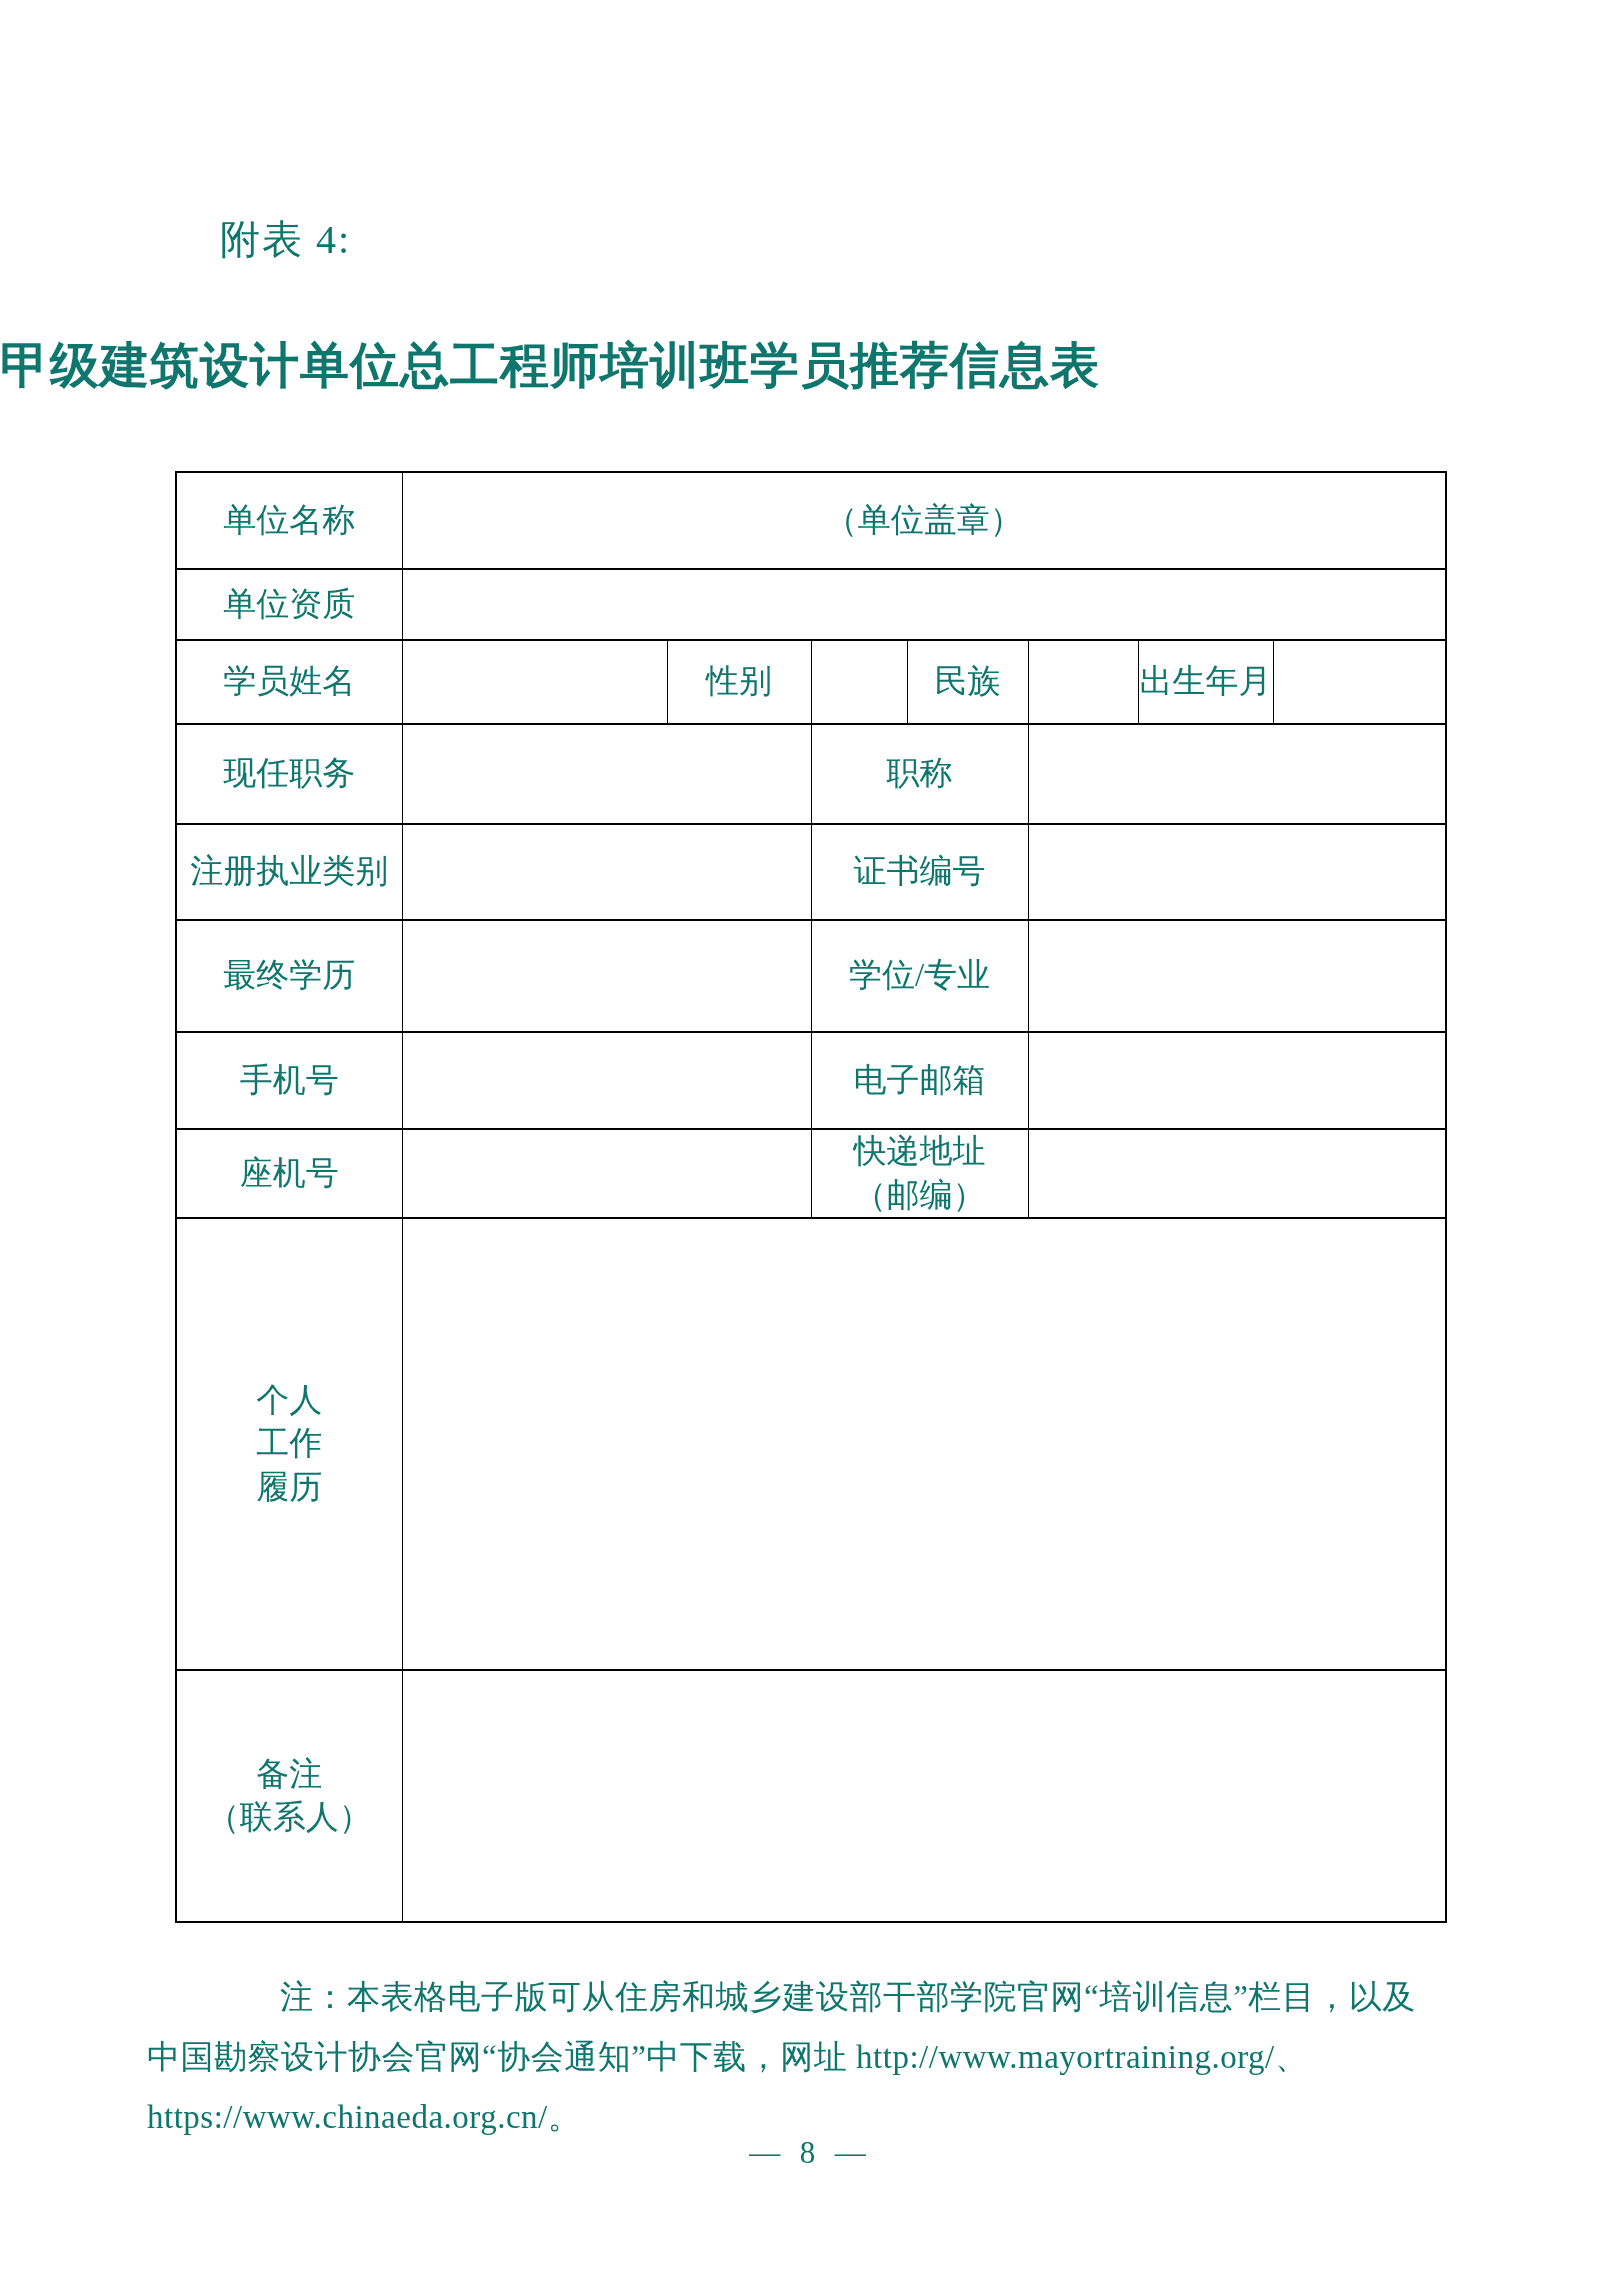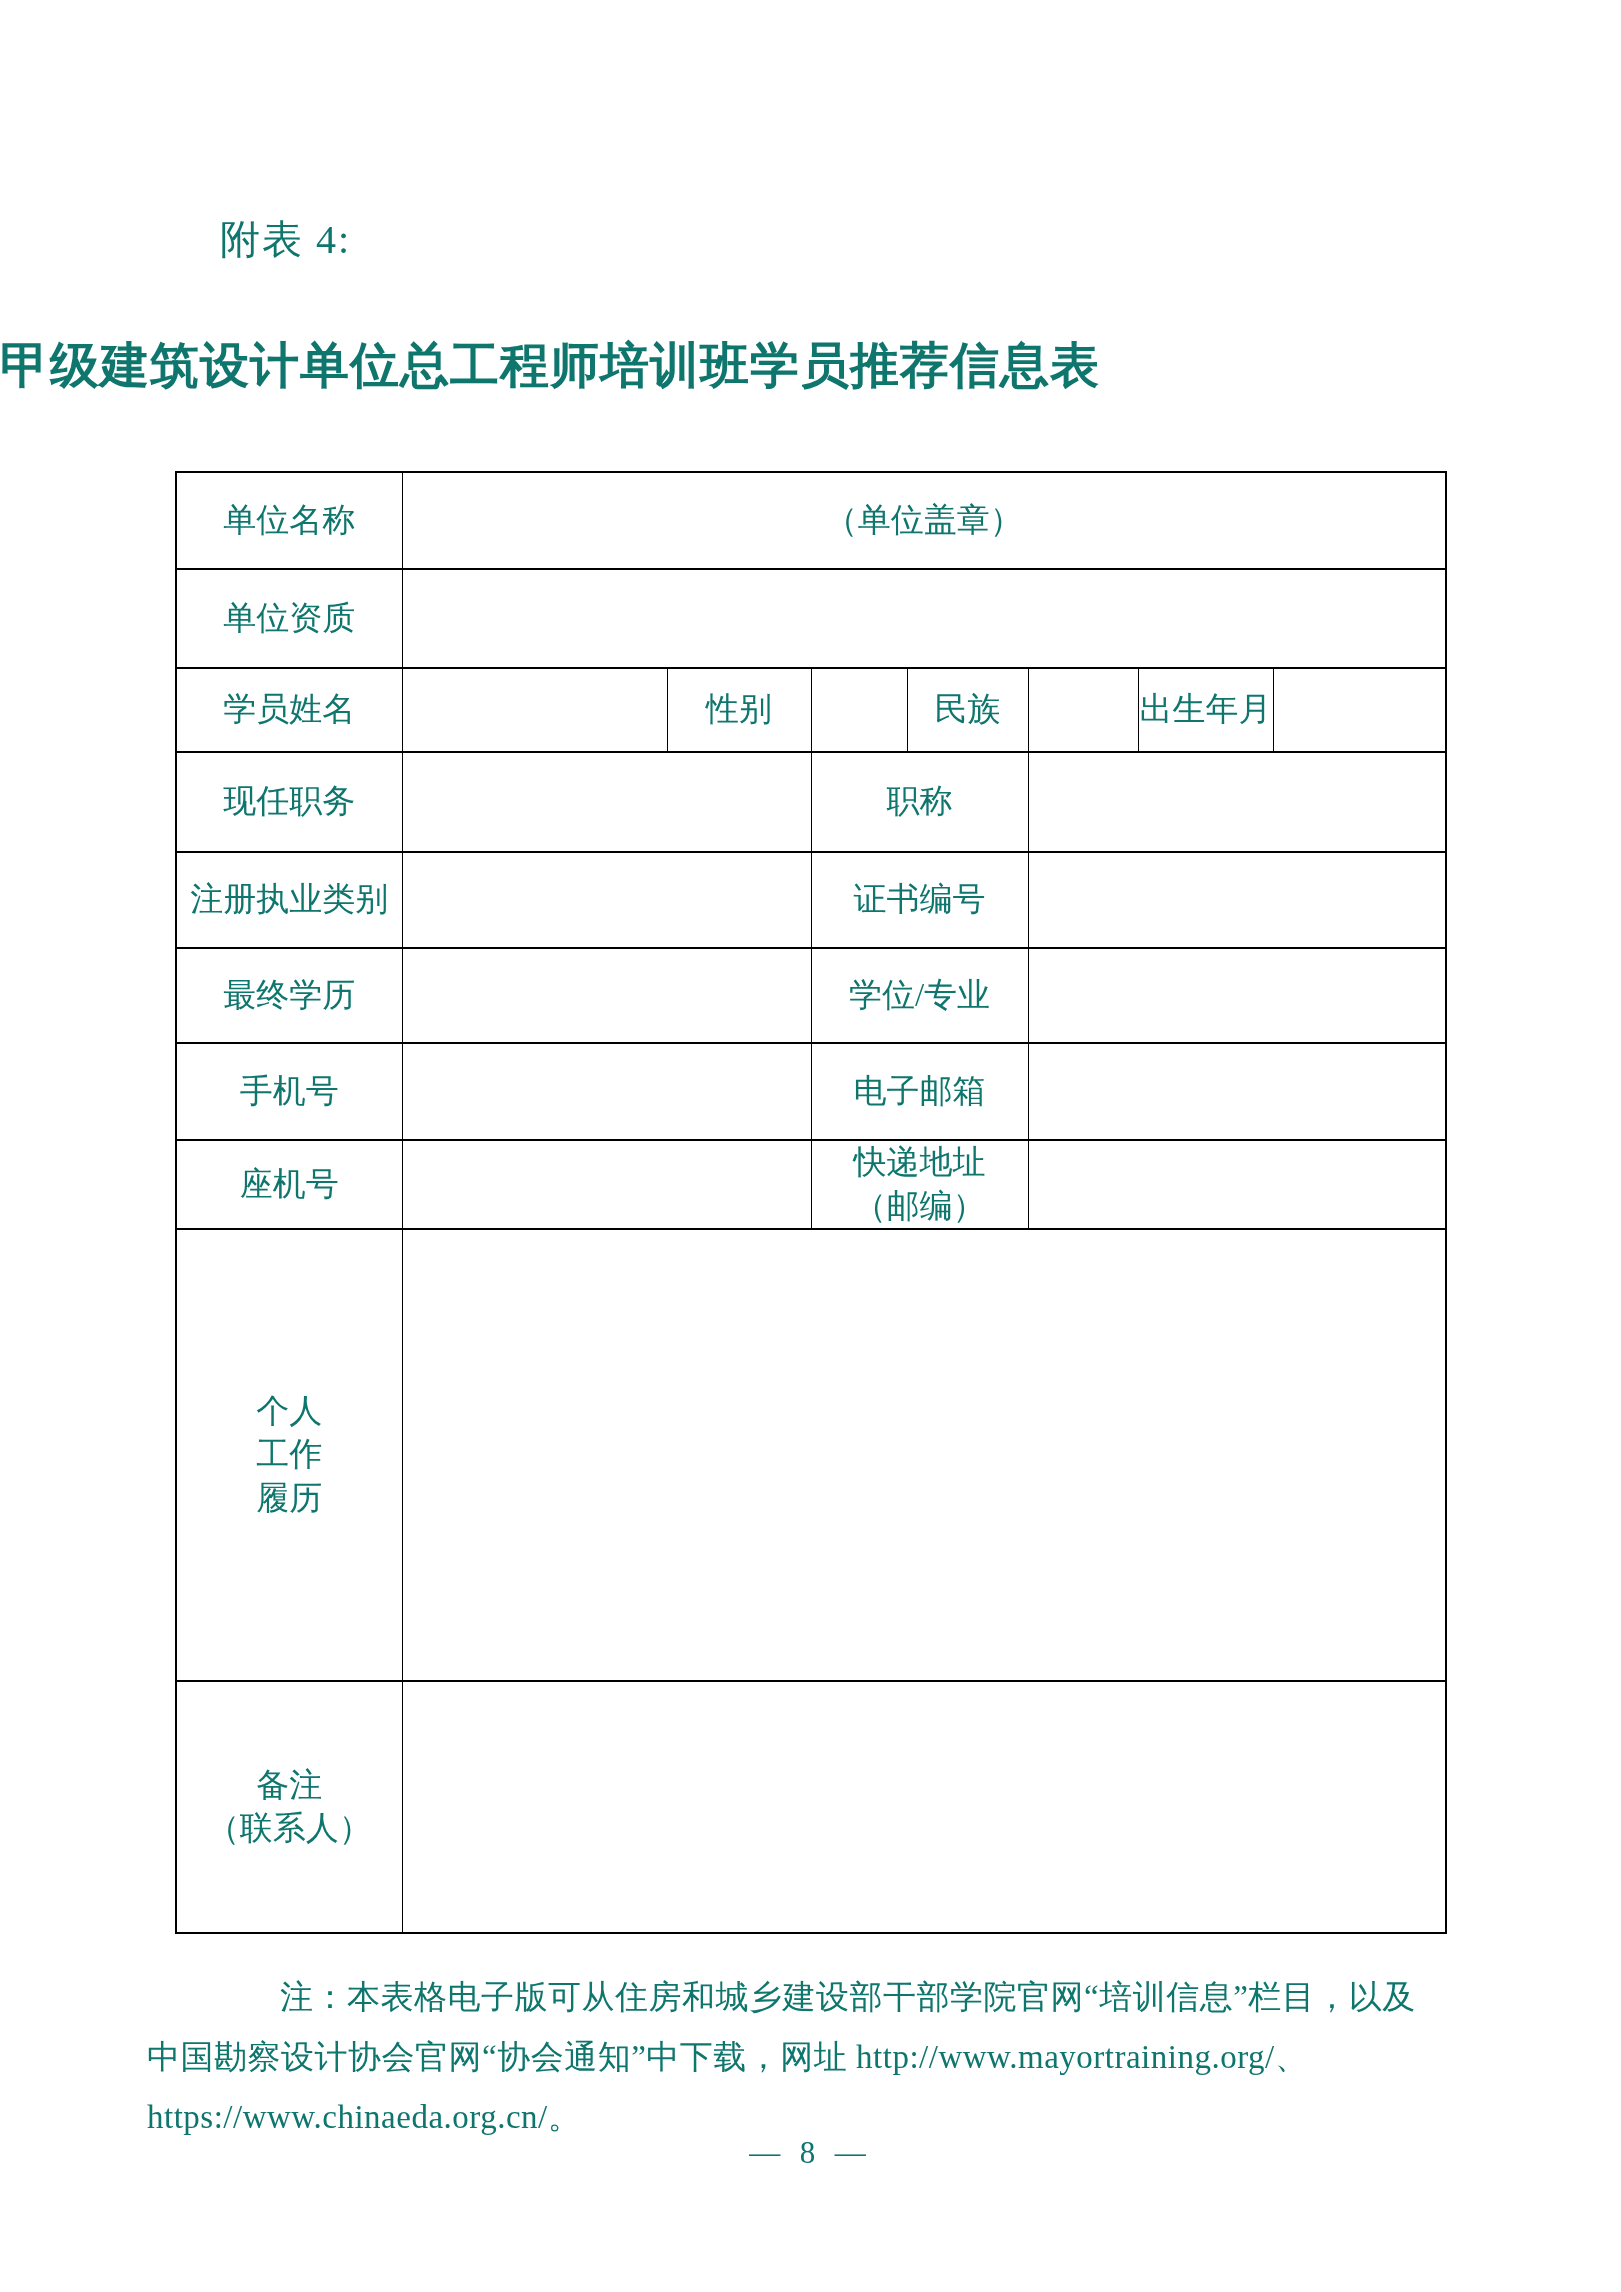--- a/index.html
+++ b/index.html
@@ -49,25 +49,25 @@
     border-top: 2px solid #000;
     border-bottom: 2px solid #000;
     padding: 0;
     font-size: 33px;
     text-align: center;
     vertical-align: middle;
     line-height: 1.32;
     overflow: hidden;
   }
   tr.r1  { height: 97px;  }
-  tr.r2  { height: 99px; }
+  tr.r2  { height: 71px; }
   tr.r3  { height: 84px; }
   tr.r4  { height: 100px; }
   tr.r5  { height: 96px;  }
-  tr.r6  { height: 95px; }
+  tr.r6  { height: 112px; }
   tr.r7  { height: 97px;  }
   tr.r8  { height: 89px; border-radius: 16px;  }
   tr.r9  { height: 452px; padding-left: 31px; }
   tr.r10 { height: 252px; }
   .note {
     position: absolute;
     left: 147px;
     top: 1967px;
     width: 1335px;
     font-size: 33px;

